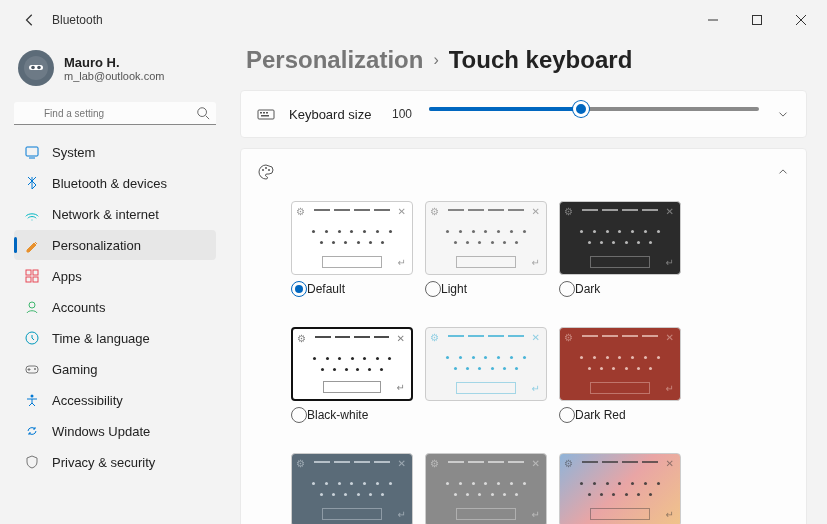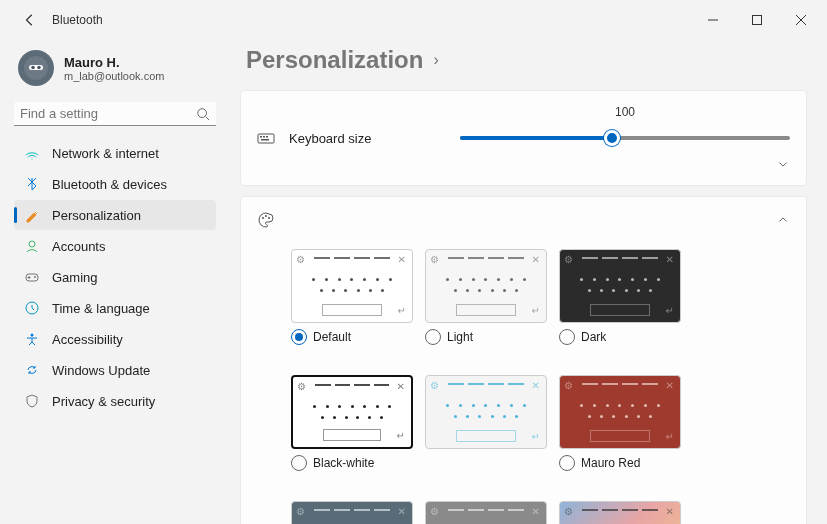--- a/index.html
+++ b/index.html
@@ -12,58 +12,58 @@
 .titlebar .winctrl div { width: 44px; height: 30px; display:flex; align-items:center; justify-content:center; cursor:pointer; }
 
 .layout { display:flex; height: calc(524px - 40px); }
 
 .sidebar { width: 230px; padding: 6px 14px 14px 14px; display:flex; flex-direction:column; gap:2px; }
 .profile { display:flex; align-items:center; gap:10px; padding: 4px 4px 14px 4px; }
 .avatar { width: 36px; height:36px; border-radius:50%; background:#5c6b78; display:flex; align-items:center; justify-content:center; color:white; }
 .profile .name { font-size: 13px; font-weight:600; color:#222; }
 .profile .email { font-size: 11px; color:#555; }
 .search { display:flex; align-items:center; border-bottom:1px solid #888; padding: 4px 6px; margin-bottom: 10px; background:#fcfcfc; border-radius:3px 3px 0 0; }
-.search input { border:none; outline:none; flex:1; font-size:13px; background:transparent; }
+.search input { border:none; outline:none; flex:1; font-size:10px; background:transparent;margin-left:24px; }
 .nav { display:flex; flex-direction:column; gap:1px; }
 .nav-item { display:flex; align-items:center; gap:12px; padding:7px 10px; border-radius:4px; font-size:13px; color:#222; cursor:pointer; position:relative; }
 .nav-item.active { background:#e7e7e7; }
 .nav-item.active::before { content:""; position:absolute; left:0; top:7px; bottom:7px; width:3px; background:#0067c0; border-radius:2px; }
 .nav-icon { width:16px; height:16px; display:flex; align-items:center; justify-content:center; }
 
 .main { flex:1; padding: 6px 20px 0 10px; overflow-y:auto; }
 .breadcrumb { display:flex; align-items:center; gap:10px; padding: 0 0 16px 6px; }
 .breadcrumb .bc1 { font-size: 24px; color:#767676; font-weight:600; }
 .breadcrumb .bc2 { font-size: 24px; color:#222; font-weight:600; }
 .bcsep { color:#767676; font-size:16px; }
 
 .card { background:#fdfdfd; border:1px solid #eaeaea; border-radius:4px; padding: 14px 16px; margin-bottom: 10px; display:flex; align-items:center; gap:14px; }
 .card .lbl { font-size:13px; color:#222; }
 .card .chev { margin-left:auto; }
-.slider-wrap { margin-left:auto; display:flex; align-items:center; gap:17px;flex-direction:column; }
+.slider-wrap { margin-left:auto; display:flex; gap:17px; }
 .slider-val { font-size:12px; color:#333; }
 .slider { width: 330px; height:4px; background:#8a8a8a; border-radius:2px; position:relative; }
 .slider .fill { position:absolute; left:0; top:0; height:100%; width:46%; background:#0067c0; border-radius:2px; }
 .slider .thumb { position:absolute; left:46%; top:50%; transform:translate(-50%,-50%); width:16px; height:16px; border-radius:50%; background:#0067c0; border:3px solid #fff; box-shadow:0 0 0 1px #0067c0; }
 
 .themes { background:#fdfdfd; border:1px solid #eaeaea; border-radius:4px; padding: 14px 16px; }
 .themes-head { display:flex; align-items:center; gap:14px; padding-bottom: 20px; }
 .theme-grid { display:grid; grid-template-columns: repeat(3, 122px); gap: 30px 12px; padding-left: 34px; }
 .theme-item { display:flex; flex-direction:column; gap:6px; cursor:pointer; }
 .theme-preview { width:122px; height:74px; border-radius:4px; border:1px solid #ccc; position:relative; overflow:hidden; }
 .theme-preview .gear { position:absolute; top:4px; left:4px; font-size:10px; opacity:.5; }
 .theme-preview .x { position:absolute; top:4px; right:6px; font-size:10px; opacity:.5; }
 .theme-preview .enter { position:absolute; bottom:6px; right:6px; font-size:10px; opacity:.5; }
 .theme-preview .dashes { position:absolute; top:7px; left:22px; right:22px; display:flex; gap:4px; }
 .theme-preview .dashes span { height:2px; background:currentColor; flex:1; opacity:.7; }
 .theme-preview .dots { position:absolute; top:28px; left:20px; right:20px; display:flex; flex-direction:column; gap:8px; }
 .theme-preview .dots .row { display:flex; justify-content:space-between; }
 .theme-preview .dots .row span { width:3px; height:3px; border-radius:50%; background:currentColor; opacity:.85; }
 .theme-preview .dots .row.short { padding: 0 8px; }
 .theme-preview .space { position:absolute; bottom:6px; left:30px; right:30px; height:12px; border:1px solid currentColor; opacity:.4; }
-.theme-label { display:flex; align-items:center; gap:6px; font-size:12px; color:#222; }
+.theme-label { display:flex; align-items:center; font-size:12px; color:#222; }
 .radio { width:16px; height:16px; border:1px solid #666; border-radius:50%; display:inline-flex; align-items:center; justify-content:center; flex-shrink:0; }
 .radio.sel { border-color:#0067c0; }
 .radio.sel::after { content:""; width:8px; height:8px; border-radius:50%; background:#0067c0; }
 
 .chev-icon { transform: scale(0.8); color:#555; }
 svg { display:block; }
 </style>
 </head>
 <body>
 
@@ -115,69 +115,89 @@
           <svg width="14" height="14" viewBox="0 0 16 16">
             <circle cx="7" cy="7" r="5" stroke="#555" fill="none"></circle>
             <line x1="11" y1="11" x2="15" y2="15" stroke="#555"></line>
           </svg>
         </span>
     </div>
     <div class="nav" id="nav">
         <div class="nav-item">
           <span class="nav-icon">
             <svg width="16" height="16" viewBox="0 0 16 16">
+              <rect x="2" y="3" width="12" height="9" rx="1" stroke="#0078d4" fill="none"></rect>
+              <line x1="5" y1="14" x2="11" y2="14" stroke="#0078d4"></line>
+            </svg>
+          </span>
+          <span>System</span>
+        </div>
+        <div class="nav-item">
+          <span class="nav-icon">
+            <svg width="16" height="16" viewBox="0 0 16 16">
+              <path d="M8 2v12l4-4-4-4 4-4-4 4-4-4 4 4-4 4" stroke="#0078d4" fill="none"></path>
+            </svg>
+          </span>
+          <span>Bluetooth &amp; devices</span>
+        </div>
+        <div class="nav-item">
+          <span class="nav-icon">
+            <svg width="16" height="16" viewBox="0 0 16 16">
               <path d="M2 10c2-3 10-3 12 0M4 12c1.5-2 6.5-2 8 0M8 14h0" stroke="#00b7c3" fill="none" stroke-linecap="round"></path>
             </svg>
           </span>
           <span>Network &amp; internet</span>
-        </div>
-        <div class="nav-item">
-          <span class="nav-icon">
-            <svg width="16" height="16" viewBox="0 0 16 16">
-              <path d="M8 2v12l4-4-4-4 4-4-4 4-4-4 4 4-4 4" stroke="#0078d4" fill="none"></path>
-            </svg>
-          </span>
-          <span>Bluetooth &amp; devices</span>
         </div>
         <div class="nav-item active">
           <span class="nav-icon">
             <svg width="16" height="16" viewBox="0 0 16 16">
               <path d="M3 13l7-7 2 2-7 7H3v-2z" stroke="#e8912d" fill="#e8912d"></path>
               <path d="M11 5l2 2" stroke="#e8912d"></path>
             </svg>
           </span>
           <span>Personalization</span>
         </div>
         <div class="nav-item">
           <span class="nav-icon">
             <svg width="16" height="16" viewBox="0 0 16 16">
+              <rect x="2" y="2" width="5" height="5" stroke="#e74856" fill="none"></rect>
+              <rect x="9" y="2" width="5" height="5" stroke="#e74856" fill="none"></rect>
+              <rect x="2" y="9" width="5" height="5" stroke="#e74856" fill="none"></rect>
+              <rect x="9" y="9" width="5" height="5" stroke="#e74856" fill="none"></rect>
+            </svg>
+          </span>
+          <span>Apps</span>
+        </div>
+        <div class="nav-item">
+          <span class="nav-icon">
+            <svg width="16" height="16" viewBox="0 0 16 16">
               <circle cx="8" cy="6" r="3" stroke="#3eb66e" fill="none"></circle>
               <path d="M3 14c1-3 9-3 10 0" stroke="#3eb66e" fill="none"></path>
             </svg>
           </span>
           <span>Accounts</span>
+        </div>
+        <div class="nav-item">
+          <span class="nav-icon">
+            <svg width="16" height="16" viewBox="0 0 16 16">
+              <circle cx="8" cy="8" r="6" stroke="#0099bc" fill="none"></circle>
+              <path d="M8 5v3l2 2" stroke="#0099bc" fill="none"></path>
+            </svg>
+          </span>
+          <span>Time &amp; language</span>
         </div>
         <div class="nav-item">
           <span class="nav-icon">
             <svg width="16" height="16" viewBox="0 0 16 16">
               <rect x="2" y="5" width="12" height="7" rx="3" stroke="#767676" fill="none"></rect>
               <circle cx="11" cy="8" r="1" fill="#767676"></circle>
               <path d="M5 7v3M3.5 8.5h3" stroke="#767676"></path>
             </svg>
           </span>
           <span>Gaming</span>
-        </div>
-        <div class="nav-item">
-          <span class="nav-icon">
-            <svg width="16" height="16" viewBox="0 0 16 16">
-              <circle cx="8" cy="8" r="6" stroke="#0099bc" fill="none"></circle>
-              <path d="M8 5v3l2 2" stroke="#0099bc" fill="none"></path>
-            </svg>
-          </span>
-          <span>Time &amp; language</span>
         </div>
         <div class="nav-item">
           <span class="nav-icon">
             <svg width="16" height="16" viewBox="0 0 16 16">
               <circle cx="8" cy="4" r="1.5" fill="#0078d4"></circle>
               <path d="M3 7h10M8 7v4m-3 3 3-3 3 3" stroke="#0078d4" fill="none"></path>
             </svg>
           </span>
           <span>Accessibility</span>
         </div>
@@ -198,20 +218,21 @@
           </span>
           <span>Privacy &amp; security</span>
         </div>
       </div>
   </div>
 
   <div class="main">
     <div class="breadcrumb">
       <span class="bc1">Personalization</span>
       <span class="bcsep">›</span>
+      <span class="bc2">Touch keyboard</span>
     </div>
 
     <div class="card">
       <span>
           <svg width="18" height="18" viewBox="0 0 18 18">
             <rect x="1" y="5" width="16" height="9" rx="1" stroke="#555" fill="none"></rect>
             <rect x="3" y="7" width="2" height="1.5" fill="#555"></rect>
             <rect x="6" y="7" width="2" height="1.5" fill="#555"></rect>
             <rect x="9" y="7" width="2" height="1.5" fill="#555"></rect>
             <rect x="4" y="10" width="8" height="1.5" fill="#555"></rect>
@@ -457,21 +478,21 @@
                   <span></span>
                   <span></span>
                   <span></span>
                 </div>
               </div>
               <div class="space"></div>
               <span class="enter">↵</span>
             </div>
             <div class="theme-label">
               <span class="radio"></span>
-              <span>Mauro Red</span>
+              <span>Dark Red</span>
             </div>
           </div>
           <div class="theme-item">
             <div class="theme-preview" style="background:#5a6b78;color:#dde4ea;">
               <span class="gear">⚙</span>
               <span class="x">✕</span>
               <div class="dashes">
                 <span></span>
                 <span></span>
                 <span></span>

